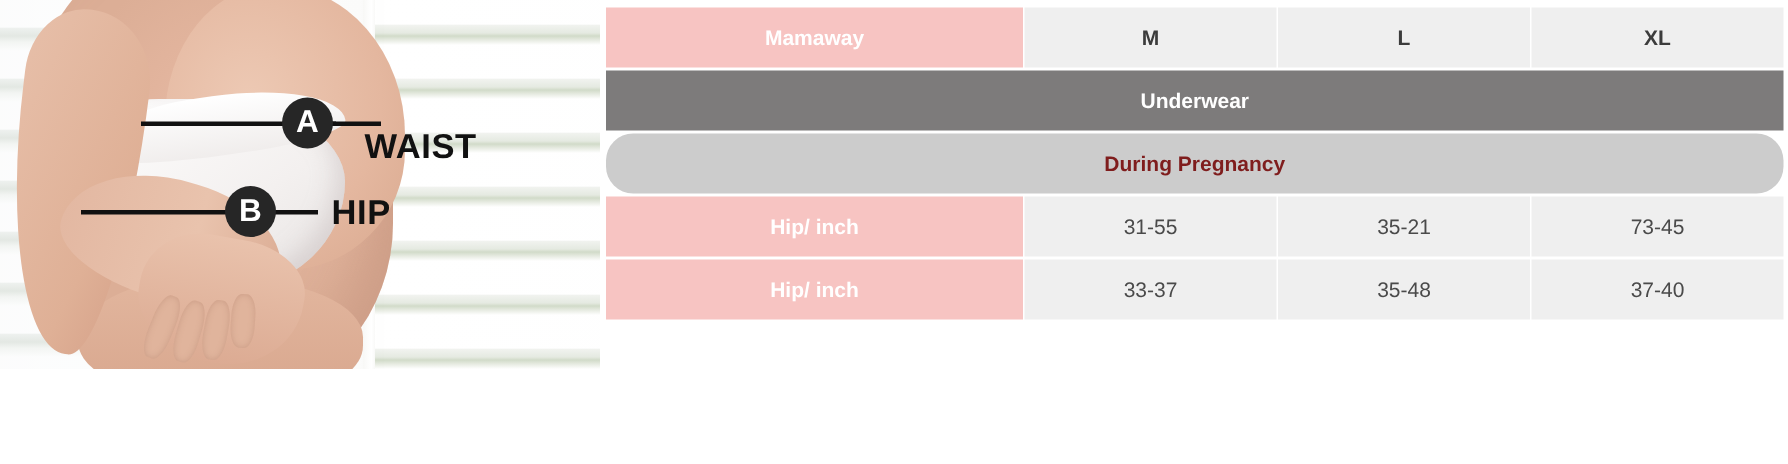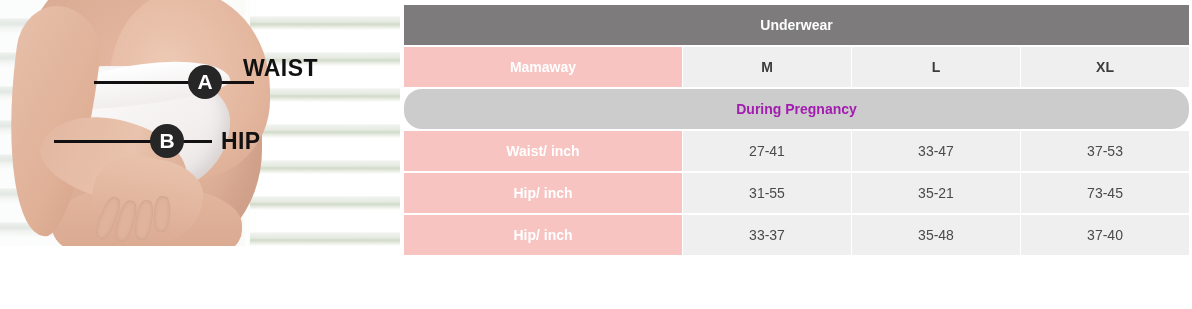--- a/index.html
+++ b/index.html
@@ -154,21 +154,21 @@
   .badge-a { left: 188px; top: 65px; }
   .badge-b { left: 150px; top: 124px; }
   .ann-text {
     position: absolute;
     color: #111111;
     font-size: 23px;
     font-weight: 700;
     letter-spacing: .4px;
     line-height: 1;
   }
-  .text-waist { left: 243px; top: 57px; }
+  .text-waist { left: 243px; top: 86px; }
   .text-hip   { left: 221px; top: 130px; }
 
   
   .table-wrap {
     position: absolute;
     left: 403px; top: 3px;
     width: 783px;
   }
   table.size-table {
     width: 783px;
@@ -188,21 +188,21 @@
 
   td.title-cell {
     background: #7d7b7b;
     color: #ffffff;
     font-weight: 700;
     font-size: 15px;
     height: 44px;
   }
   td.section-cell {
     background: #cccccc;
-    color: #a21caf;
+    color: #7f1d1d;
     font-weight: 700;
     font-size: 15px;
     height: 41px;
     border-radius: 18px;
   }
   td.label-cell {
     background: #f7c4c2;
     color: #ffffff;
     font-weight: 700;
     font-size: 14px;
@@ -262,37 +262,31 @@
   <div class="table-wrap">
     <table class="size-table">
       <colgroup>
         <col class="c-label">
         <col class="c-size">
         <col class="c-size">
         <col class="c-size">
       </colgroup>
       <tbody>
         <tr>
-          <td class="title-cell" colspan="4">Underwear</td>
-        </tr>
-        <tr>
           <td class="label-cell">Mamaway</td>
           <td class="head-cell">M</td>
           <td class="head-cell">L</td>
           <td class="head-cell">XL</td>
         </tr>
+        <tr>
+          <td class="title-cell" colspan="4">Underwear</td>
+        </tr>
 
         <tr>
           <td class="section-cell" colspan="4">During Pregnancy</td>
-        </tr>
-        <tr>
-          <td class="label-cell">Waist/ inch</td>
-          <td class="value-cell">27-41</td>
-          <td class="value-cell">33-47</td>
-          <td class="value-cell">37-53</td>
         </tr>
         <tr>
           <td class="label-cell">Hip/ inch</td>
           <td class="value-cell">31-55</td>
           <td class="value-cell">35-21</td>
           <td class="value-cell">73-45</td>
         </tr>
 
         <tr>
           <td class="label-cell">Hip/ inch</td>

